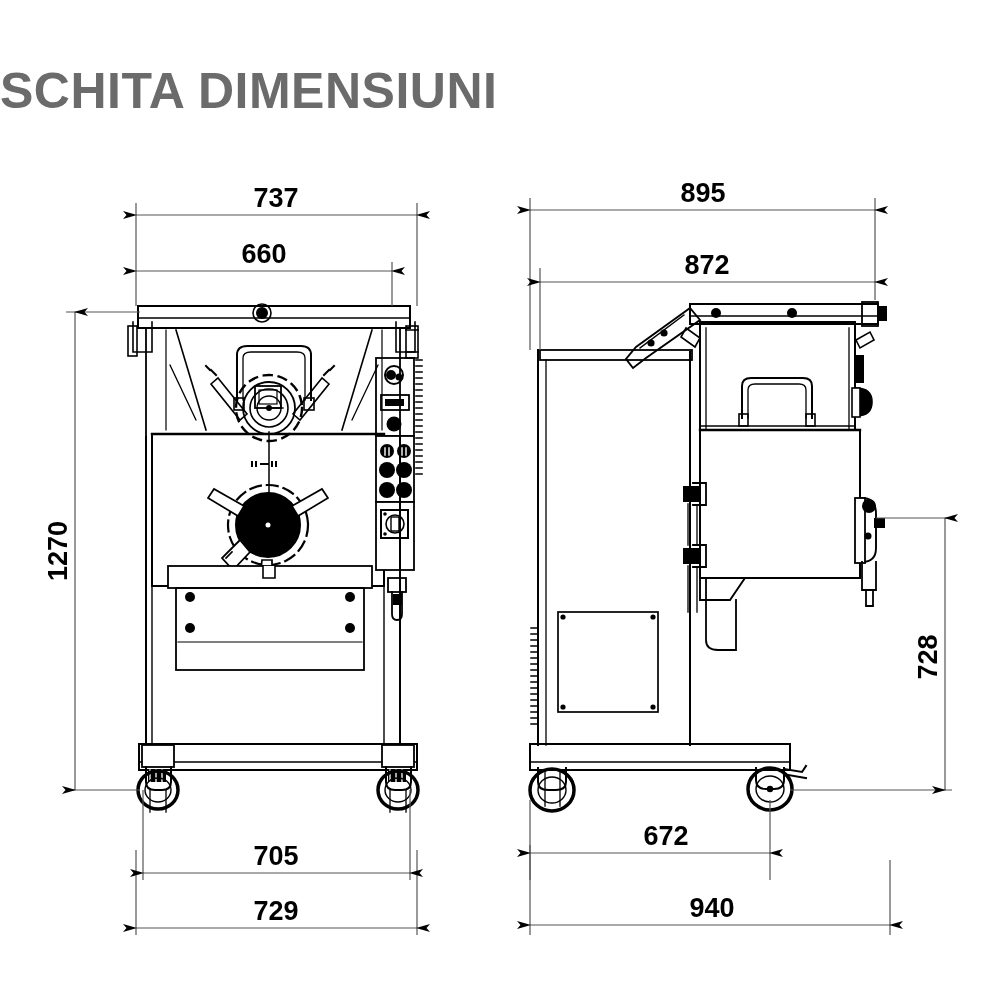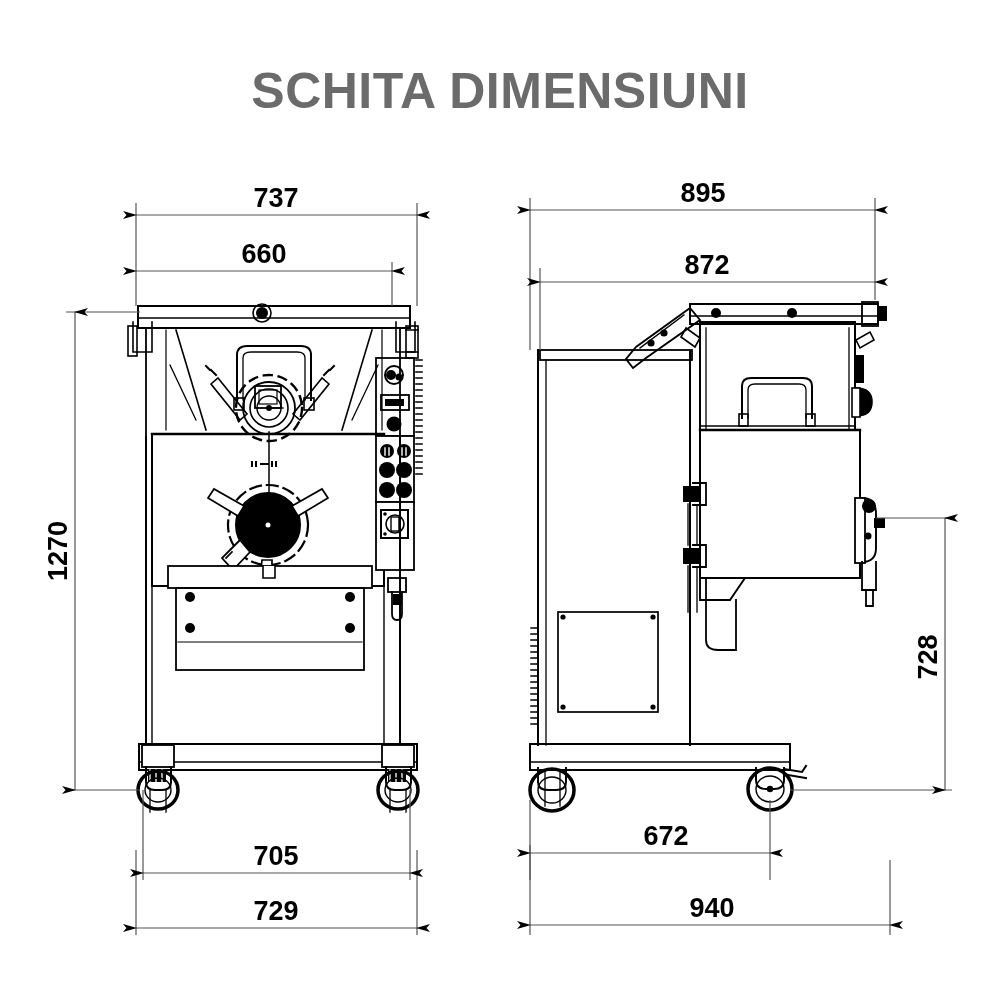--- a/index.html
+++ b/index.html
@@ -18,21 +18,20 @@
     position: relative;
     width: 1000px;
     height: 1000px;
     background: #ffffff;
   }
   #title {
     position: absolute;
     left: 0;
     top: 62px;
     width: 1000px;
-    text-align: center;
     font-family: "Liberation Sans", sans-serif;
     font-size: 50px;
     font-weight: bold;
     letter-spacing: 0.5px;
     color: #6b6b6b;
     white-space: nowrap;
   }
   #drawing {
     position: absolute;
     left: 0;

